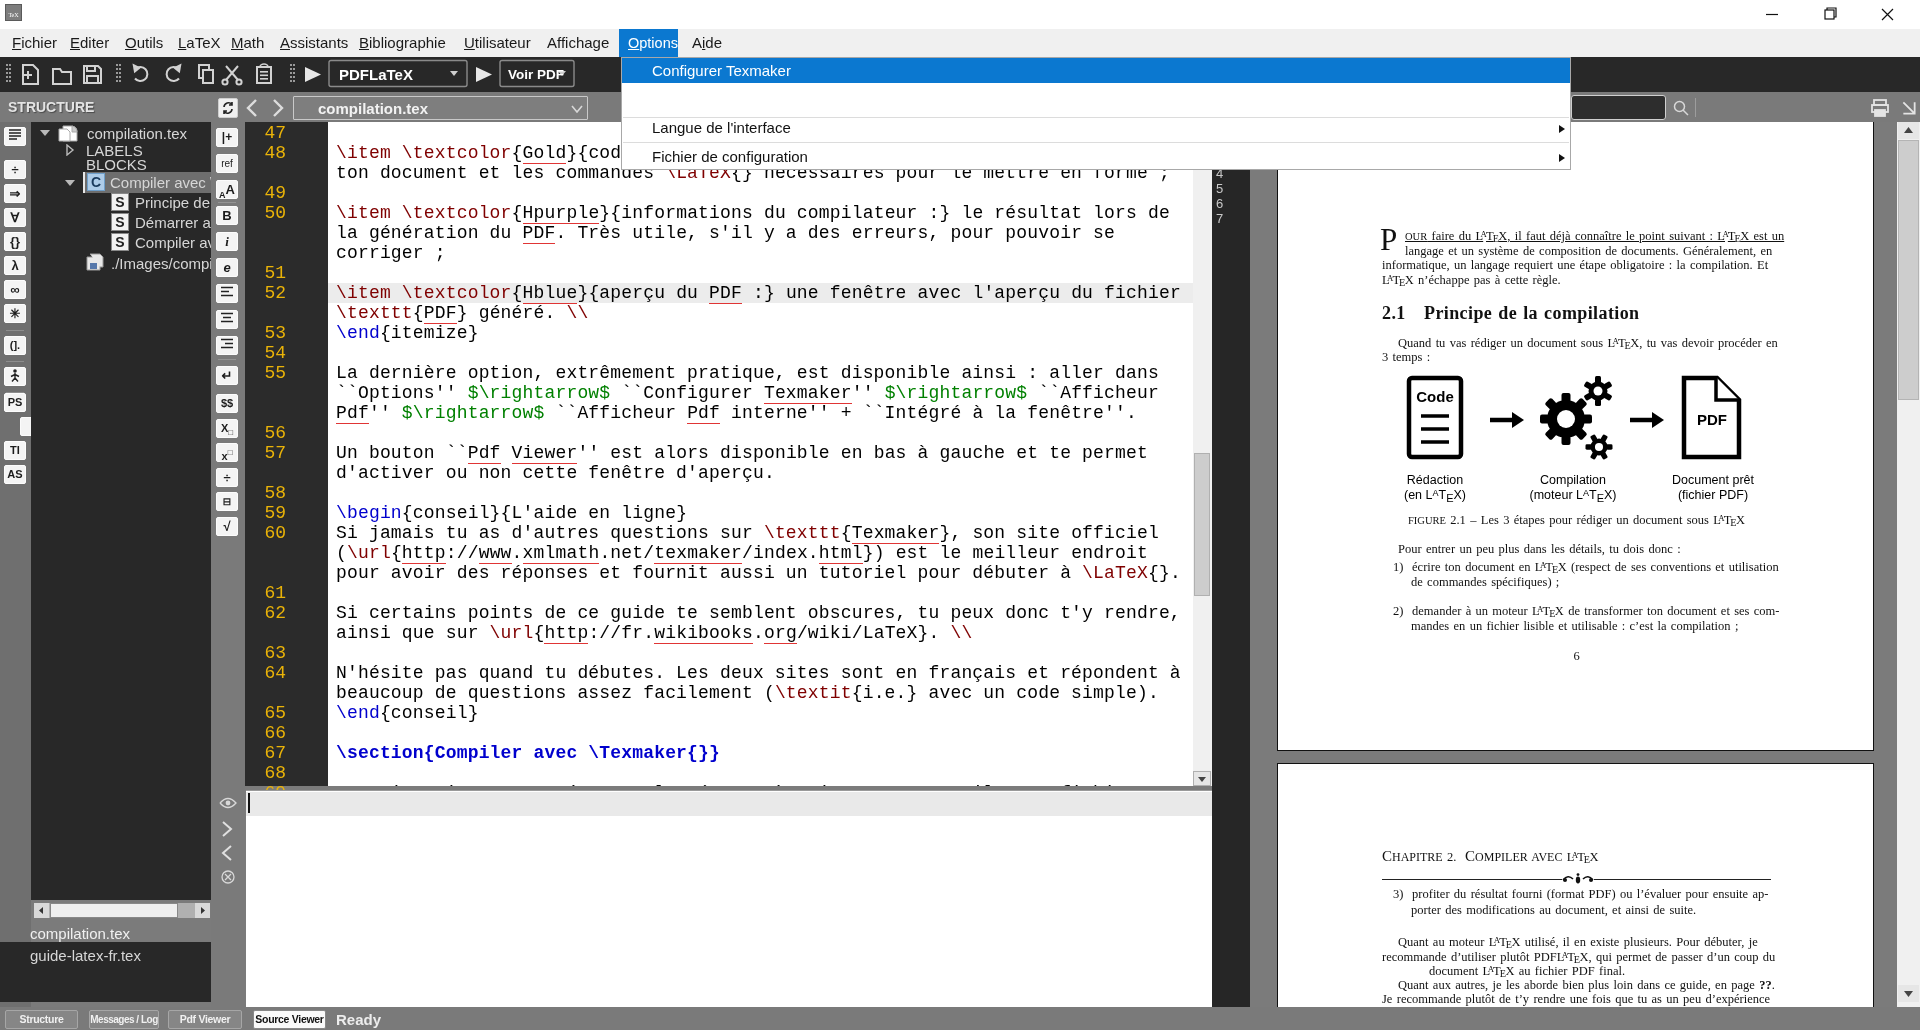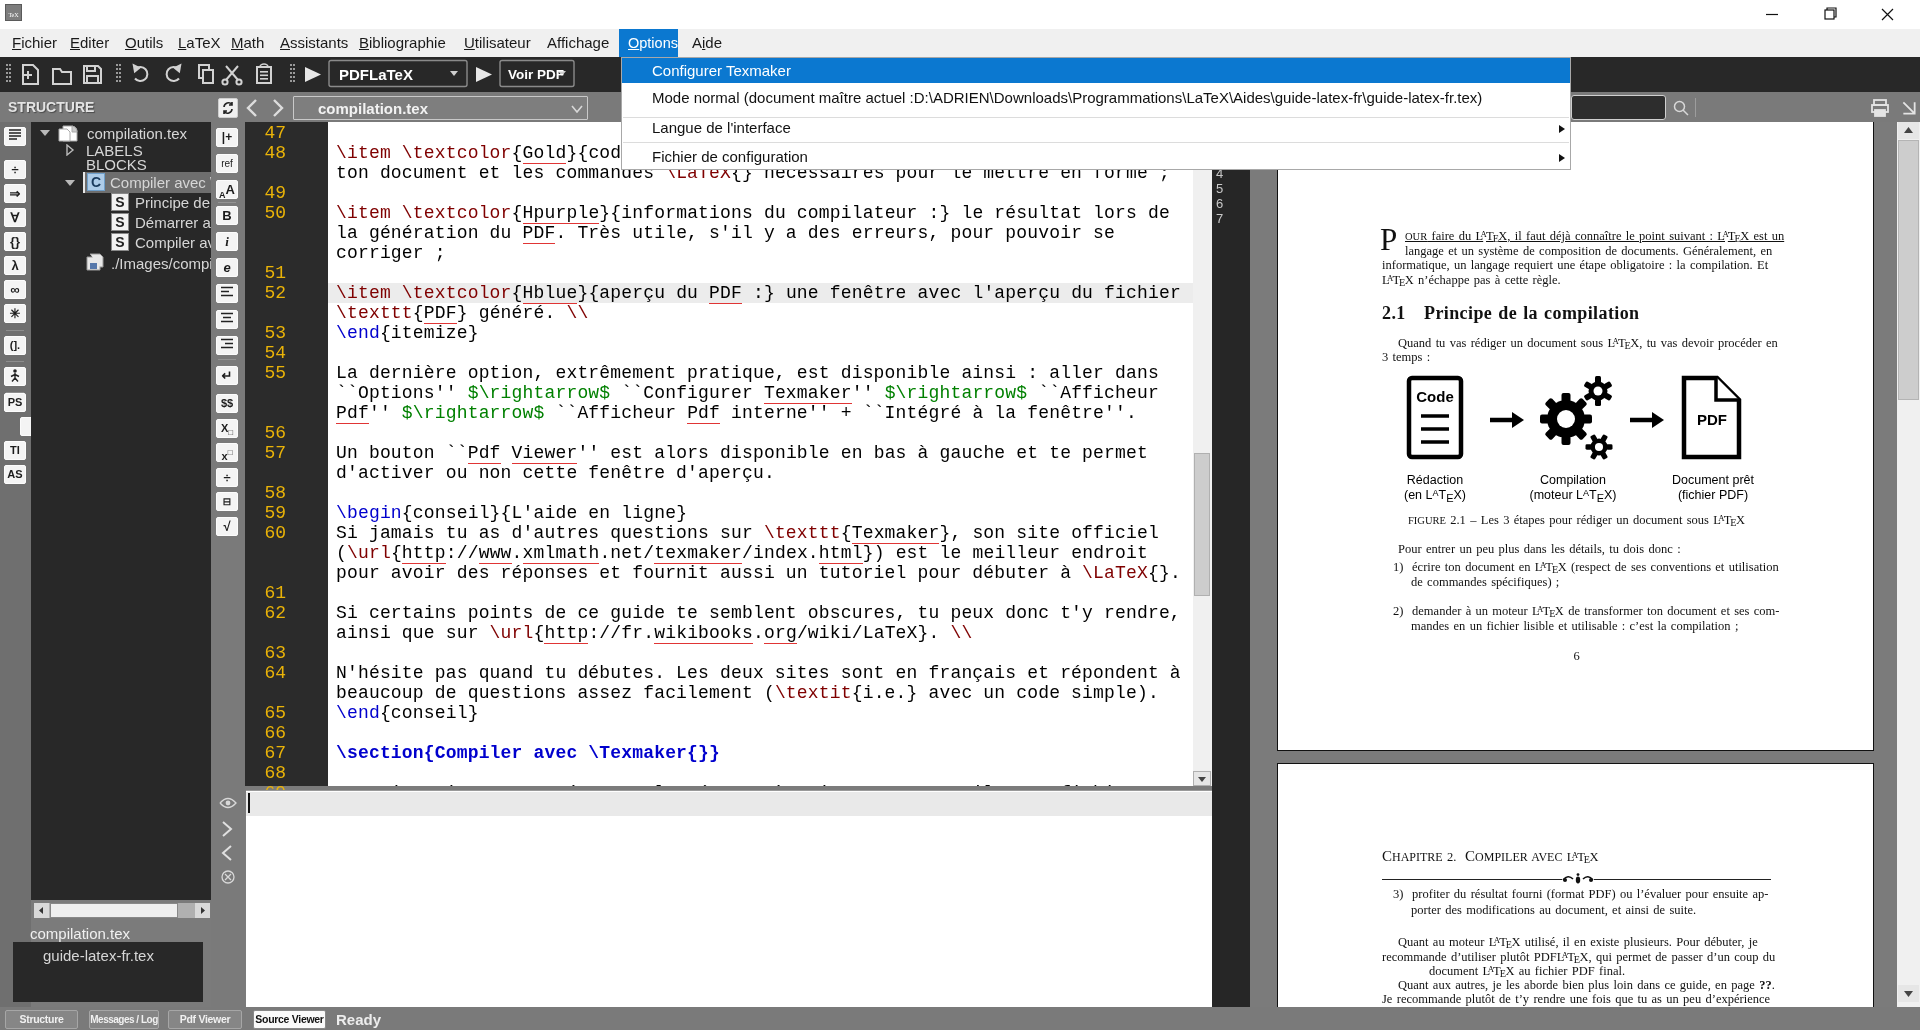--- a/index.html
+++ b/index.html
@@ -266,21 +266,21 @@
 <div class="abs" style="left:34px;top:903px;width:176px;height:15px;background:#b0b0b0;">
   <div class="abs" style="left:0;top:0;width:15px;height:15px;background:#d9d9d9;"><svg width="15" height="15" viewBox="0 0 15 15">
         <path d="M9 4 l-4 3.5 4 3.5 z" fill="#333"></path>
       </svg></div>
   <div class="abs" style="right:0;top:0;width:15px;height:15px;background:#d9d9d9;"><svg width="15" height="15" viewBox="0 0 15 15">
         <path d="M6 4 l4 3.5 -4 3.5 z" fill="#333"></path>
       </svg></div>
   <div class="abs" style="left:16px;top:0;width:128px;height:15px;background:#efefef;border:1px solid #888;"></div>
 </div>
 <span class="abs" style="left:30px;top:925px;font-size:15px;color:#f0f0f0;">compilation.tex</span>
-<div class="abs" style="left:0;top:942px;width:190px;height:60px;background:#282828;margin-left:13px;">
+<div class="abs" style="left:0;top:942px;width:211px;height:60px;background:#282828;">
   <span class="abs" style="left:30px;top:5px;font-size:15px;color:#d6d6d6;">guide-latex-fr.tex</span>
 </div>
 <div class="abs" id="gutter">
   <pre id="gutnums" style="left:0;top:1px;width:41px;">47
 48
 
 49
 50
 
 
@@ -486,21 +486,20 @@
 <div class="abs" id="statusbar">
   <div class="stbtn" style="left:5px;width:73px;">Structure</div>
   <div class="stbtn" style="left:89px;width:70px;font-size:10px;letter-spacing:-0.5px;">Messages / Log</div>
   <div class="stbtn" style="left:168px;width:74px;">Pdf Viewer</div>
   <div class="stbtn" style="left:253px;width:73px;background:#fafafa;color:#111;border-color:#888;">Source Viewer</div>
   <span class="abs" style="left:336px;top:4px;font-size:15px;font-weight:bold;color:#ededed;">Ready</span>
 </div>
 <div class="abs" id="dropmenu">
   <div class="abs" style="left:0;top:0;width:948px;height:25px;background:#0b78d0;"></div>
   <span class="abs" style="left:30px;top:4px;color:#ffffff;">Configurer Texmaker</span>
-  <span class="abs" style="left:30px;top:31px;">Mode normal (document maître actuel :D:\ADRIEN\Downloads\Programmations\LaTeX\Aides\guide-latex-fr\guide-latex-fr.tex)</span>
   <div class="abs" style="left:1px;top:59px;width:946px;height:1px;background:#dcdcdc;"></div>
     <div class="abs" style="left:1px;top:84px;width:946px;height:1px;background:#dcdcdc;"></div>
     <span class="abs" style="left:30px;top:61px;">Langue de l'interface</span>
   <span class="abs" style="left:30px;top:90px;">Fichier de configuration</span>
   <svg class="abs" style="left:936px;top:66px" width="8" height="10" viewBox="0 0 8 10">
       <path d="M1 1 l6 4 -6 4 z" fill="#111"></path>
     </svg>
   <svg class="abs" style="left:936px;top:95px" width="8" height="10" viewBox="0 0 8 10">
       <path d="M1 1 l6 4 -6 4 z" fill="#111"></path>
     </svg>

